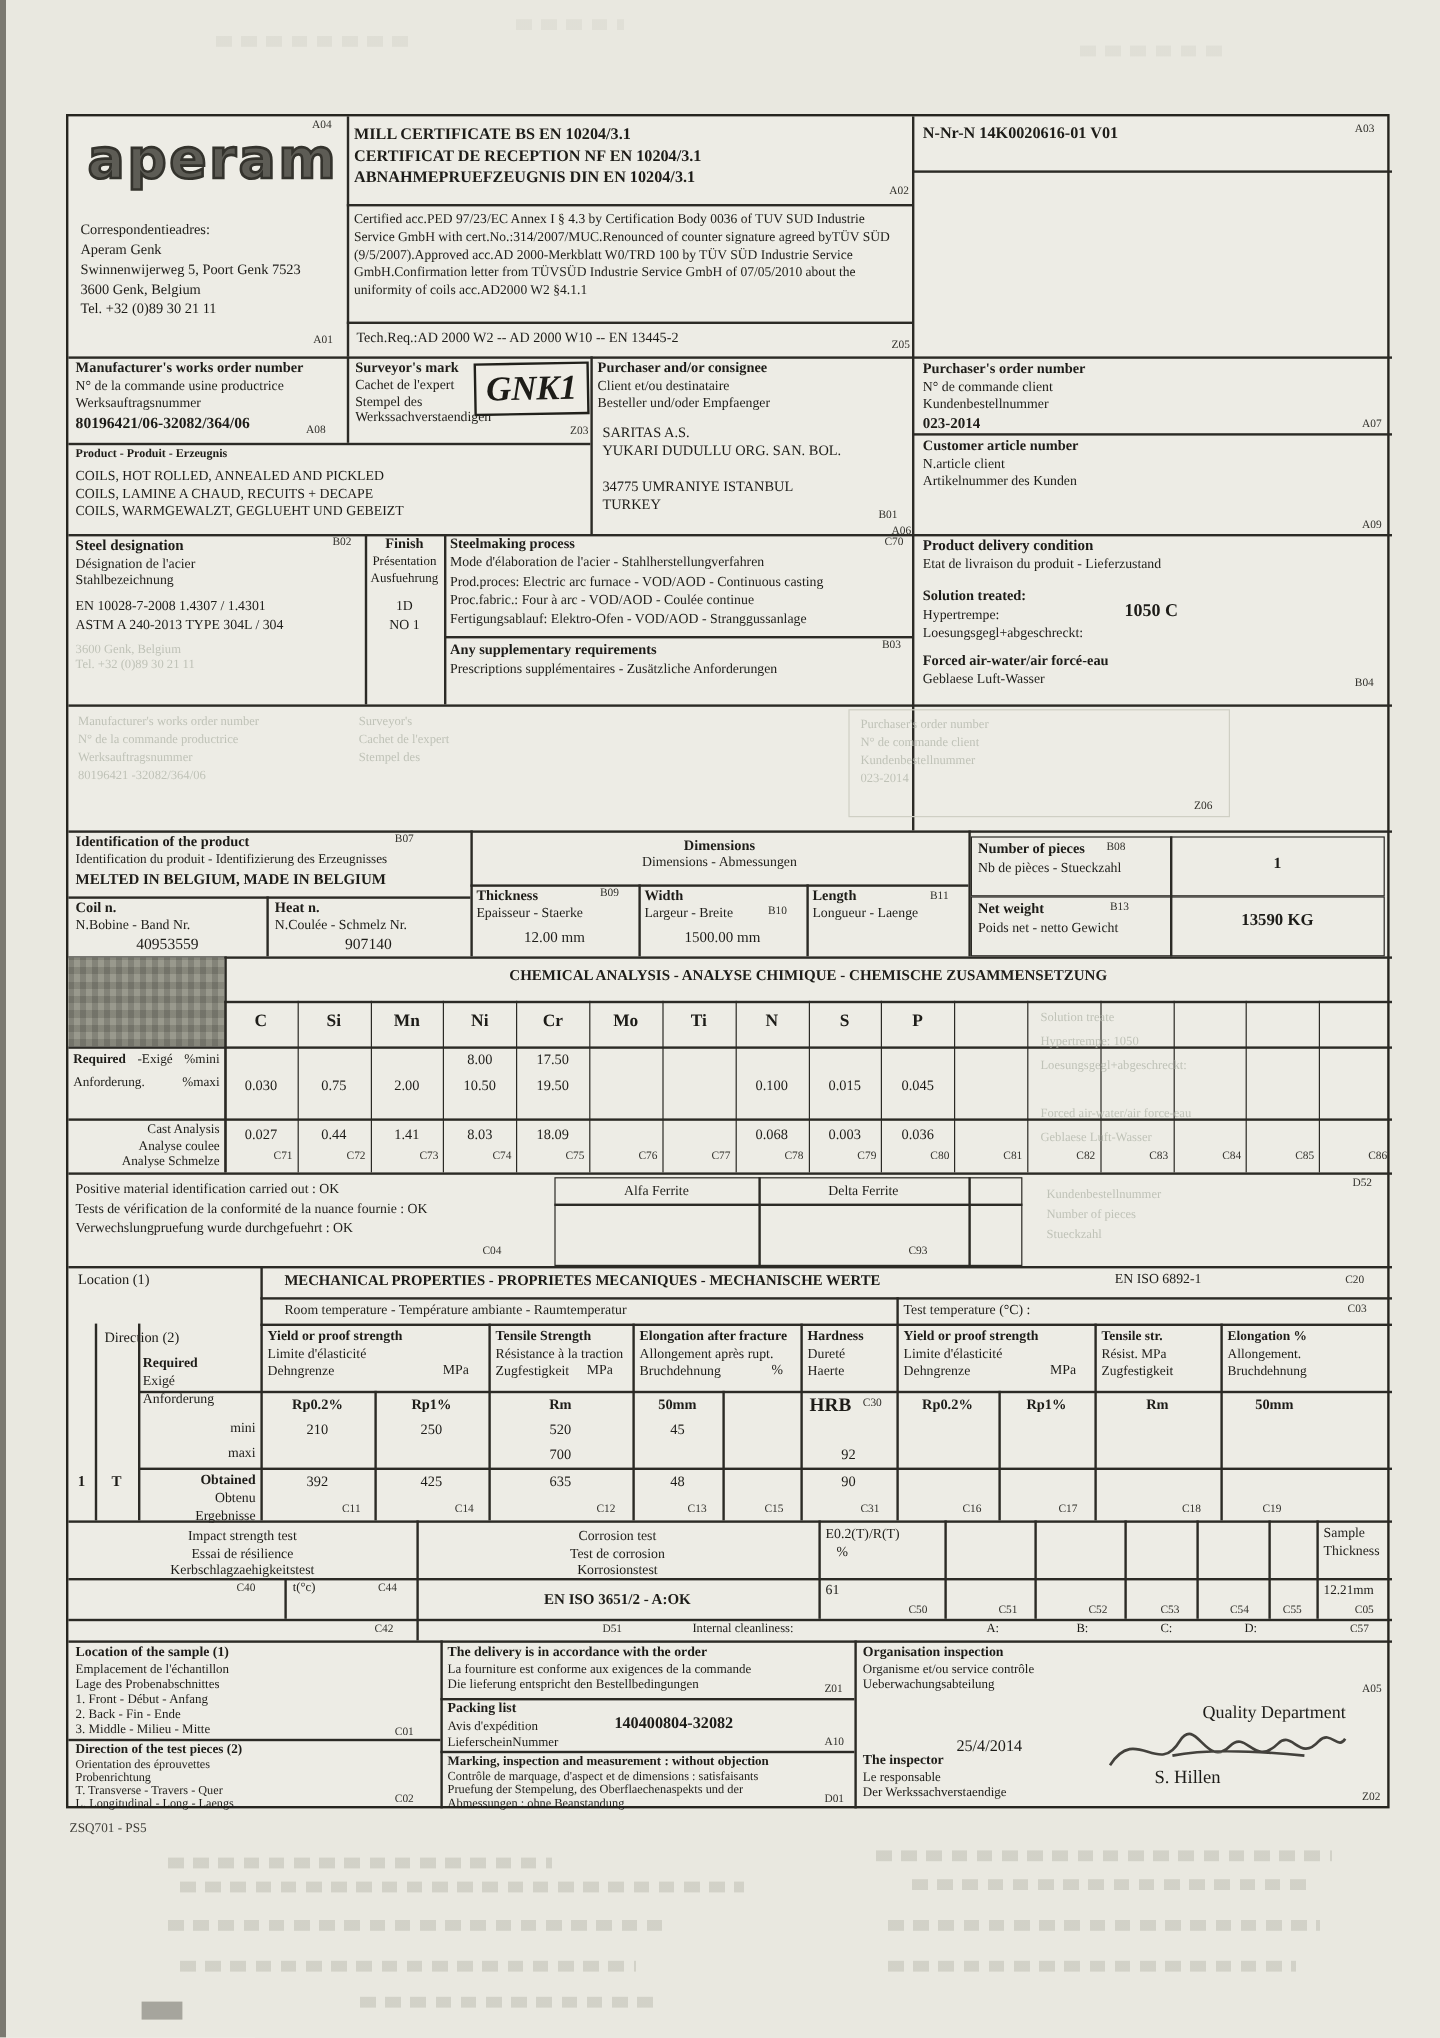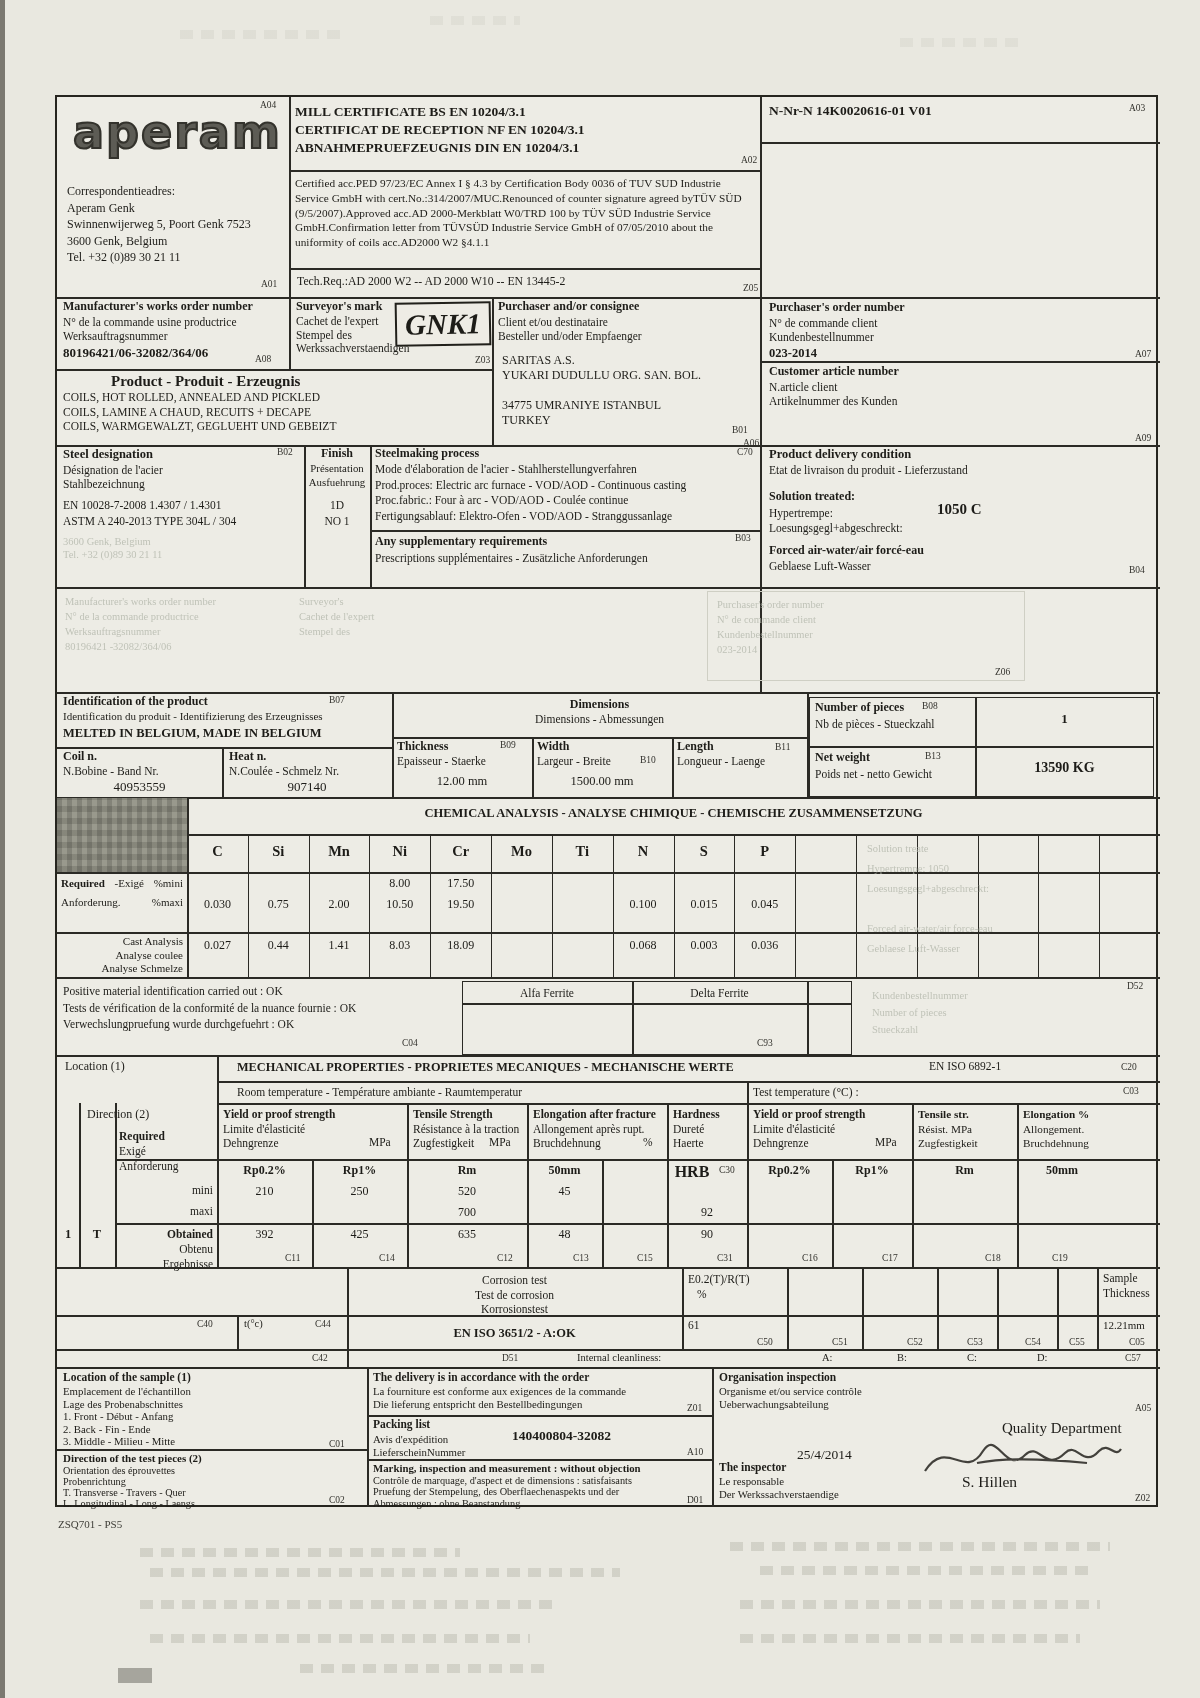--- a/index.html
+++ b/index.html
@@ -107,21 +107,21 @@
   <div class="abs t lines" style="left:712px;top:219px;line-height:14px;">N° de commande client
 Kundenbestellnummer</div>
   <div class="abs val" style="left:712px;top:249px;font-size:12.5px;">023-2014</div>
   <span class="ref abs" style="left:1078px;top:252px;">A07</span>
   <div class="hl" style="left:703px;top:264px;width:400px;"></div>
   <div class="abs ttl" style="left:712px;top:268px;">Customer article number</div>
   <div class="abs t lines" style="left:712px;top:283px;line-height:14px;">N.article client
 Artikelnummer des Kunden</div>
   <span class="ref abs" style="left:1078px;top:336px;">A09</span>
 
-  <div class="abs ttl" style="left:6px;top:276px;font-size:15px;margin-left:48px;">Product - Produit - Erzeugnis</div>
+  <div class="abs ttl" style="left:6px;top:276px;font-size:10px;">Product - Produit - Erzeugnis</div>
   <div class="abs t lines" style="left:6px;top:293px;line-height:14.5px;">COILS, HOT ROLLED, ANNEALED AND PICKLED
 COILS, LAMINE A CHAUD, RECUITS + DECAPE
 COILS, WARMGEWALZT, GEGLUEHT UND GEBEIZT</div>
 
   <div class="vl" style="left:247px;top:348px;height:142px;"></div>
   <div class="vl" style="left:313px;top:348px;height:142px;"></div>
   <div class="hl" style="left:313px;top:433px;width:390px;"></div>
   <div class="hl" style="left:0;top:490px;width:1103px;"></div>
 
   <span class="ref abs" style="left:220px;top:350px;">B02</span>
@@ -328,20 +328,38 @@
       <div class="fcell"></div>
       <div class="fcell">0.068</div>
       <div class="fcell">0.003</div>
       <div class="fcell">0.036</div>
       <div class="fcell"></div>
       <div class="fcell"></div>
       <div class="fcell"></div>
       <div class="fcell"></div>
       <div class="fcell"></div>
       <div class="fcell"></div>
+    </div>
+  <div class="frow" style="left:130px;top:862px;width:973px;height:16px;">
+      <div class="fcell refcell">C71</div>
+      <div class="fcell refcell">C72</div>
+      <div class="fcell refcell">C73</div>
+      <div class="fcell refcell">C74</div>
+      <div class="fcell refcell">C75</div>
+      <div class="fcell refcell">C76</div>
+      <div class="fcell refcell">C77</div>
+      <div class="fcell refcell">C78</div>
+      <div class="fcell refcell">C79</div>
+      <div class="fcell refcell">C80</div>
+      <div class="fcell refcell">C81</div>
+      <div class="fcell refcell">C82</div>
+      <div class="fcell refcell">C83</div>
+      <div class="fcell refcell">C84</div>
+      <div class="fcell refcell">C85</div>
+      <div class="fcell refcell">C86</div>
     </div>
   <div class="abs ghost lines sm" style="left:810px;top:742px;line-height:20px;">Solution treate
 Hypertrempe:              1050
 Loesungsgegl+abgeschreckt:
 
 Forced air-water/air force-eau
 Geblaese Luft-Wasser</div>
 
   <div class="hl" style="left:0;top:880px;width:1103px;"></div>
   <span class="ref abs" style="left:1070px;top:884px;">D52</span>
@@ -463,20 +481,23 @@
   <div class="hl" style="left:0;top:1170px;width:1103px;"></div>
   <div class="vl" style="left:290px;top:1170px;height:100px;"></div>
   <div class="vl" style="left:625px;top:1170px;height:82px;"></div>
   <div class="vl" style="left:730px;top:1170px;height:82px;"></div>
   <div class="vl" style="left:805px;top:1170px;height:82px;"></div>
   <div class="vl" style="left:880px;top:1170px;height:82px;"></div>
   <div class="vl" style="left:940px;top:1170px;height:82px;"></div>
   <div class="vl" style="left:1000px;top:1170px;height:82px;"></div>
   <div class="vl" style="left:1040px;top:1170px;height:82px;"></div>
 
+  <div class="box ctr lines t" style="left:0;top:1176px;width:290px;line-height:14.5px;">Impact strength test
+Essai de résilience
+Kerbschlagzaehigkeitstest</div>
   <div class="box ctr lines t" style="left:290px;top:1176px;width:335px;line-height:14.5px;">Corrosion test
 Test de corrosion
 Korrosionstest</div>
   <div class="abs t" style="left:631px;top:1175px;">E0.2(T)/R(T)</div>
   <div class="abs t" style="left:640px;top:1190px;">%</div>
   <div class="abs lines t" style="left:1046px;top:1174px;line-height:15px;">Sample
 Thickness</div>
 
   <div class="hl" style="left:0;top:1218px;width:1103px;"></div>
   <div class="vl" style="left:180px;top:1218px;height:34px;"></div>

